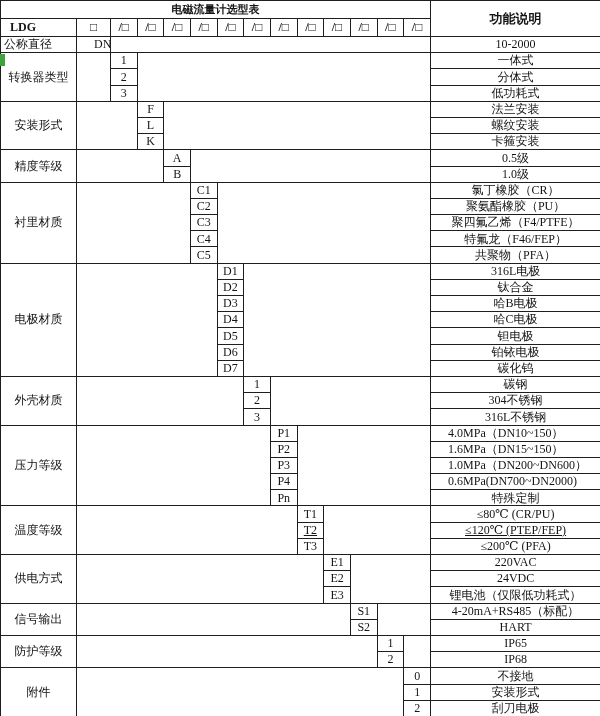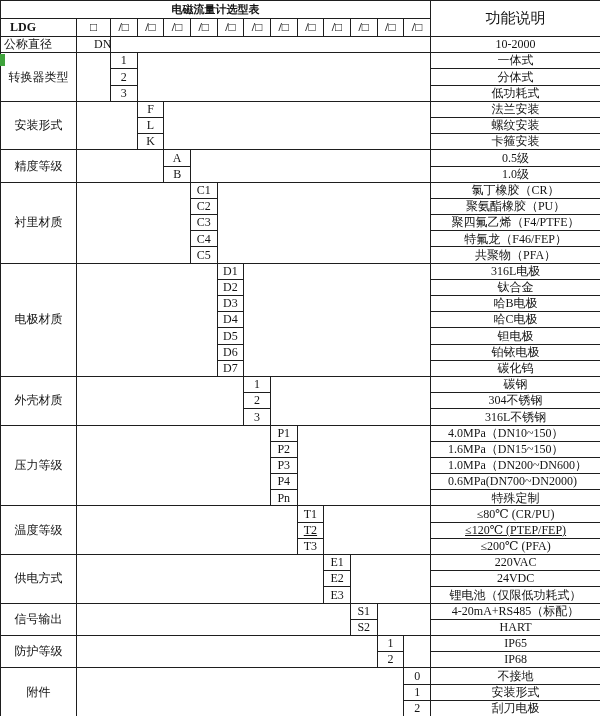--- a/index.html
+++ b/index.html
@@ -9,21 +9,21 @@
   }
   table{
     width:600px;height:716px;border-collapse:collapse;table-layout:fixed;
   }
   td{
     border:1px solid #1e1e1e;padding:0;margin:0;
     text-align:center;vertical-align:middle;
     font-size:12px;line-height:1.05;white-space:nowrap;overflow:hidden;
   }
   td.title-cell{font-weight:bold;font-size:11px;}
-  td.fn-header-cell{font-weight:normal;font-size:15px;}
+  td.fn-header-cell{font-weight:bold;font-size:13px;}
   td.ldg-cell{text-align:left;padding-left:9px;}
   td.dia-label{text-align:left;padding-left:3px;}
   td.align-left{text-align:left;padding-left:17px;}
   td.box-cell{font-size:12px;letter-spacing:0;}
   .artifact{
     position:absolute;left:0;top:54px;width:5px;height:12px;z-index:5;
   }
 </style>
 </head>
 <body>

